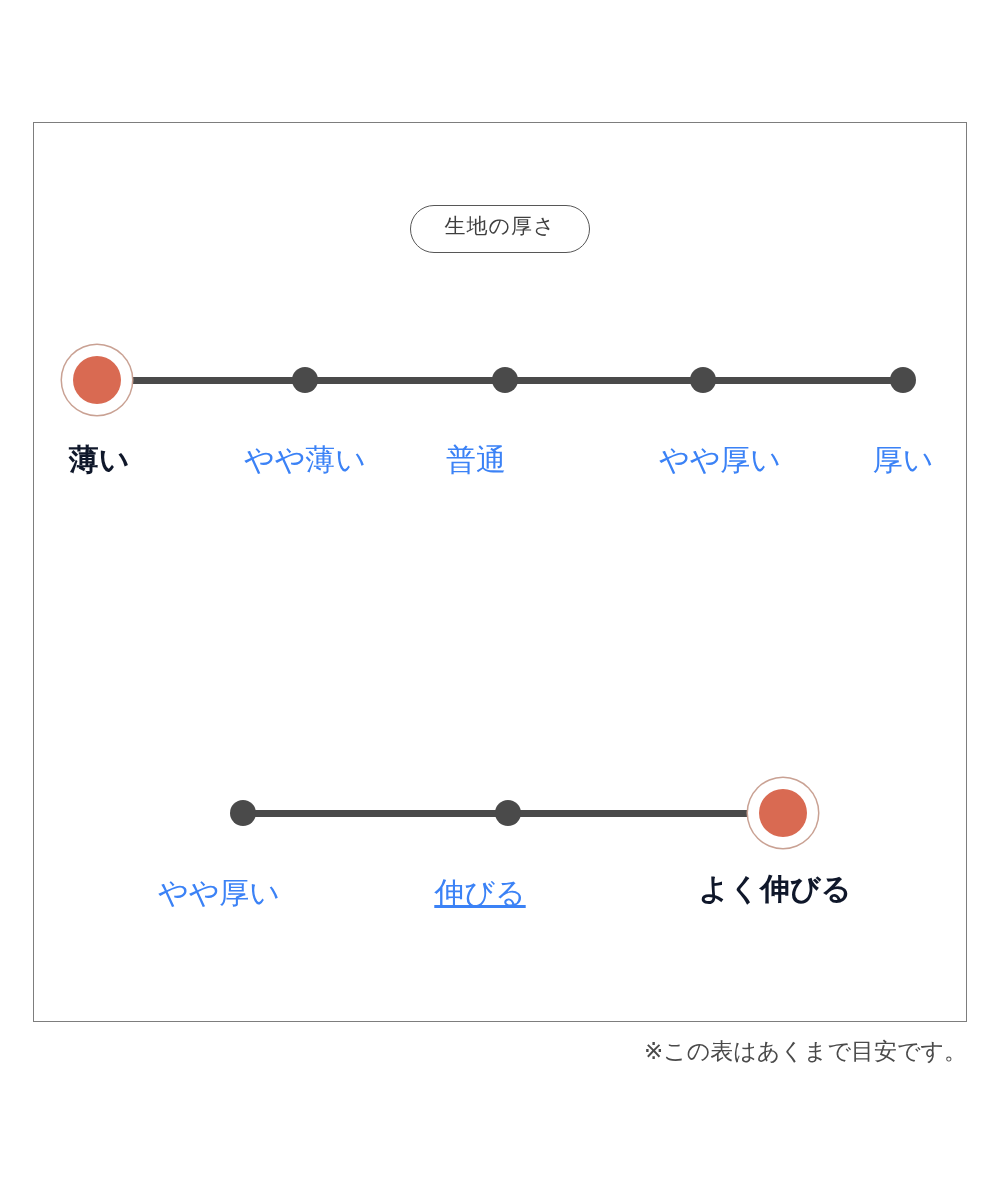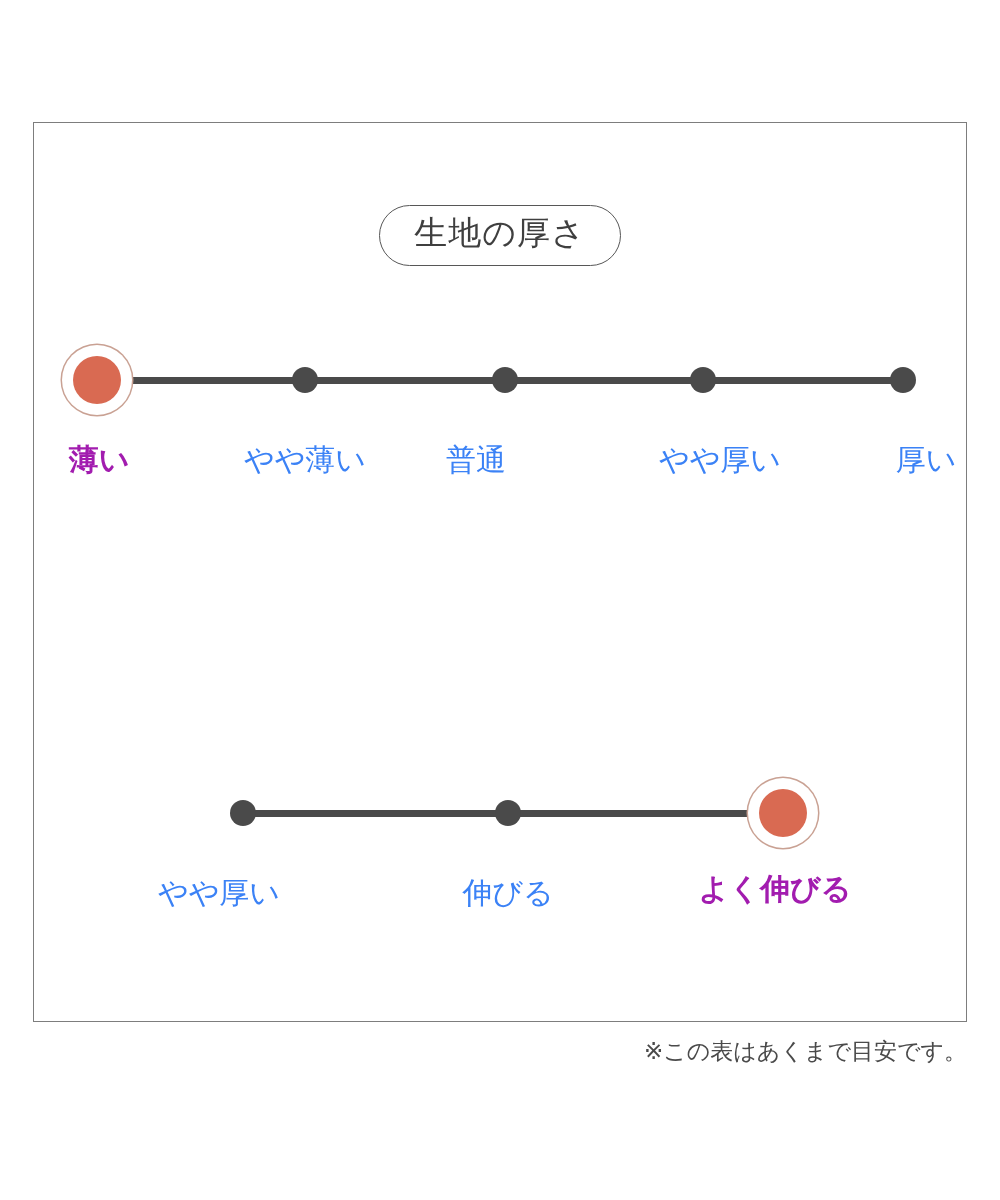--- a/index.html
+++ b/index.html
@@ -40,21 +40,21 @@
     position: absolute;
     left: 0;
     width: 100%;
     display: flex;
     justify-content: center;
   }
   .pill {
     border: 1.6px solid #575757;
     border-radius: 40px;
     padding: 9px 34px 13px 34px;
-    font-size: 33px;
+    font-size: 21px;
     line-height: 1.12;
     letter-spacing: 1px;
     color: #3f3f3f;
     font-weight: 500;
     white-space: nowrap;
     background: #ffffff;
   }
 
   
   .scale {
@@ -88,21 +88,21 @@
     position: absolute;
     transform: translateX(-50%);
     font-size: 30px;
     line-height: 1;
     color: #3b82f6;
     white-space: nowrap;
     font-weight: 400;
   }
   .tick-label.active {
     font-weight: 700;
-    color: #a21caf;
+    color: #0f172a;
   }
 
   
   .footnote {
     position: absolute;
     right: 33px;
     top: 1040px;
     font-size: 23px;
     line-height: 1;
     color: #4a4a4a;
@@ -127,32 +127,32 @@
     <div class="node active" style="left:97px;  top:0;"></div>
     <div class="node plain" style="left:305px; top:0;"></div>
     <div class="node plain" style="left:505px; top:0;"></div>
     <div class="node plain" style="left:703px; top:0;"></div>
     <div class="node plain" style="left:903px; top:0;"></div>
 
     <div class="tick-label active" style="left:99px;  top:65px;">薄い</div>
     <div class="tick-label" style="left:305px; top:65px;">やや薄い</div>
     <div class="tick-label" style="left:476px; top:65px;">普通</div>
     <div class="tick-label" style="left:703px; top:65px;margin-left:17px;">やや厚い</div>
-    <div class="tick-label" style="left:926px; top:65px;">厚い</div>
+    <div class="tick-label" style="left:903px; top:65px;">厚い</div>
   </div>
 
 
   <div class="scale" style="left:0; top:813px; width:1000px; height:1px;">
 
     <div class="track" style="left:243px; width:540px; top:-3.5px;"></div>
 
     <div class="node plain" style="left:243px; top:0;"></div>
     <div class="node plain" style="left:508px; top:0;"></div>
     <div class="node active" style="left:783px; top:0;"></div>
 
     <div class="tick-label" style="left:219px; top:65px;">やや厚い</div>
-    <div class="tick-label" style="left:508px; top:65px;">伸びる</div>
+    <div class="tick-label" style="left:480px; top:65px;text-decoration:underline;">伸びる</div>
     <div class="tick-label active" style="left:775px; top:61px;font-family:Liberation Serif, serif;">よく伸びる</div>
   </div>
 
   <div class="footnote">※この表はあくまで目安です。</div>
 
 </div>
 
 </body></html>

